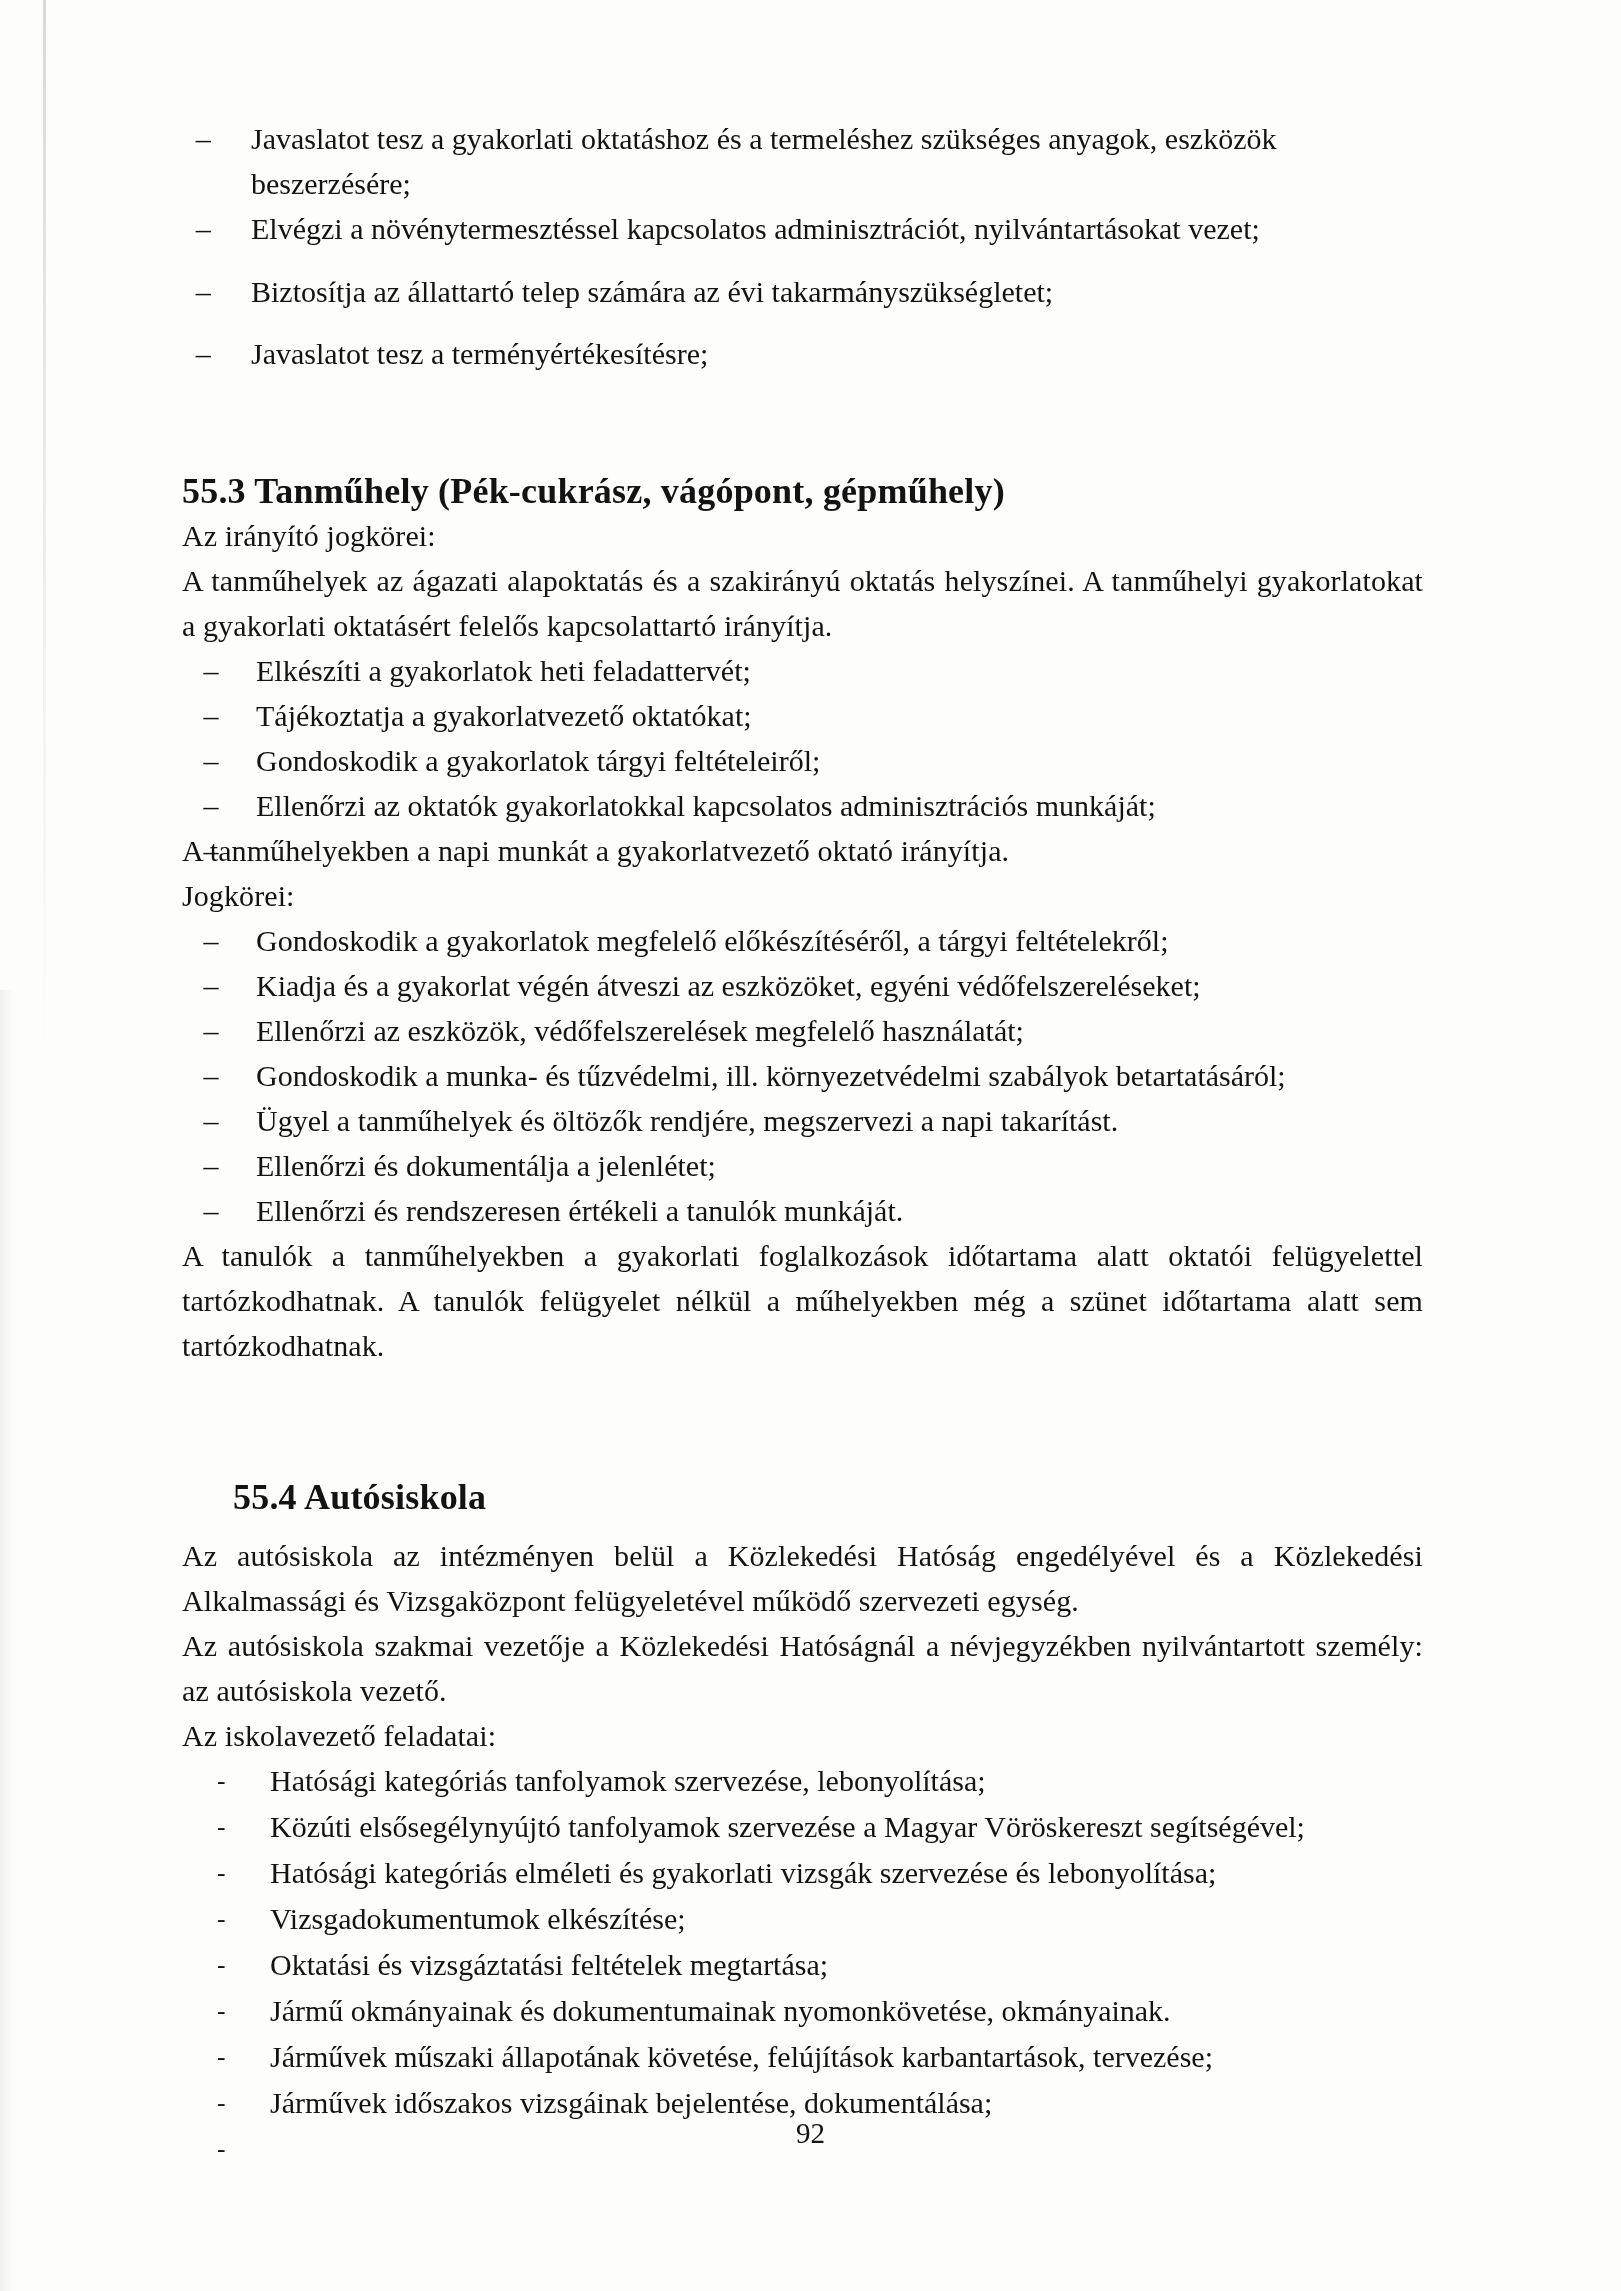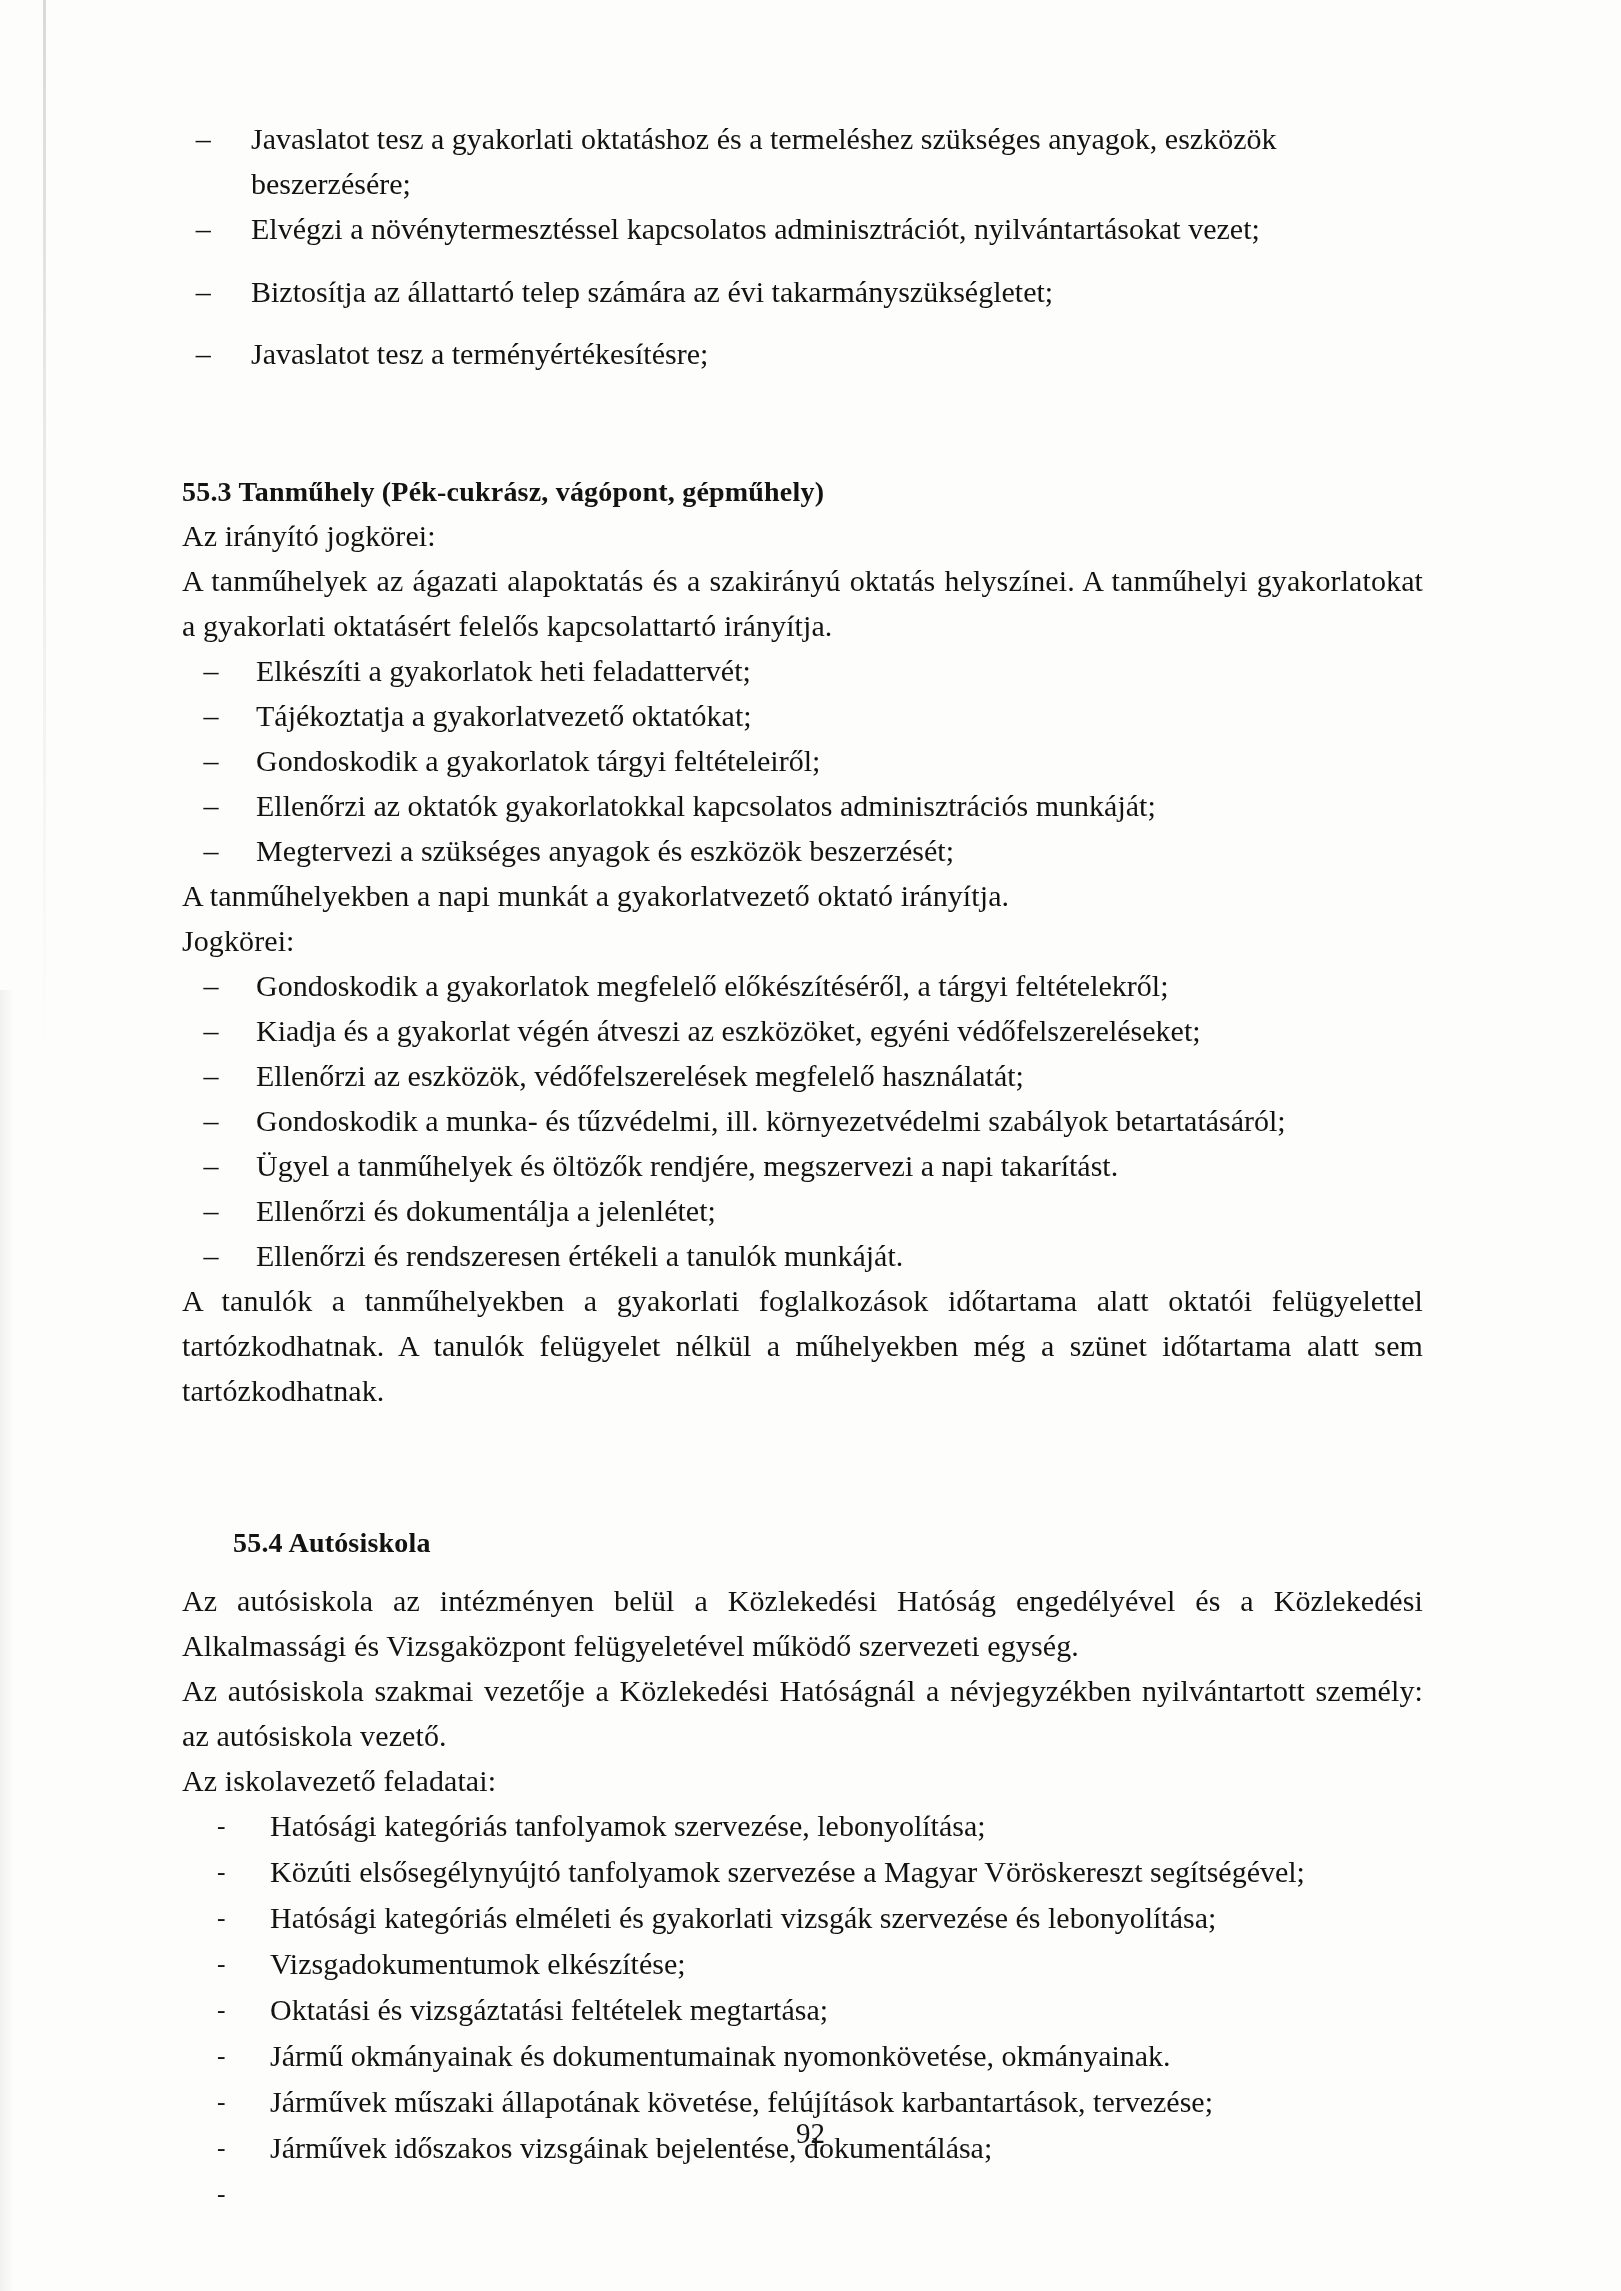--- a/index.html
+++ b/index.html
@@ -46,21 +46,21 @@
     font-size: 30px;
     line-height: 45px;
     text-align: justify;
     text-justify: inter-word;
     margin: 0;
     letter-spacing: 0.1px;
   }
   .para.noj { text-align: left; }
 
   .heading {
-    font-size: 28px;
+    font-size: 36px;
     font-weight: bold;
     line-height: 43px;
     margin: 0;
     letter-spacing: 0.2px;
   }
   .heading.indent { padding-left: 51px; }
 
   
   ul.dash-list {
     list-style: none;
@@ -168,21 +168,20 @@
       <li>
         <span class="marker">–</span>
         <span>Gondoskodik a gyakorlatok tárgyi feltételeiről;</span>
       </li>
       <li>
         <span class="marker">–</span>
         <span>Ellenőrzi az oktatók gyakorlatokkal kapcsolatos adminisztrációs munkáját;</span>
       </li>
       <li>
         <span class="marker">–</span>
-        <span>Megtervezi a szükséges anyagok és eszközök beszerzését;</span>
       </li>
     </ul>
 
     <p class="para noj">A tanműhelyekben a napi munkát a gyakorlatvezető oktató irányítja.</p>
     <p class="para noj">Jogkörei:</p>
 
     <ul class="dash-list">
       <li>
         <span class="marker">–</span>
         <span>Gondoskodik a gyakorlatok megfelelő előkészítéséről, a tárgyi feltételekről;</span>

